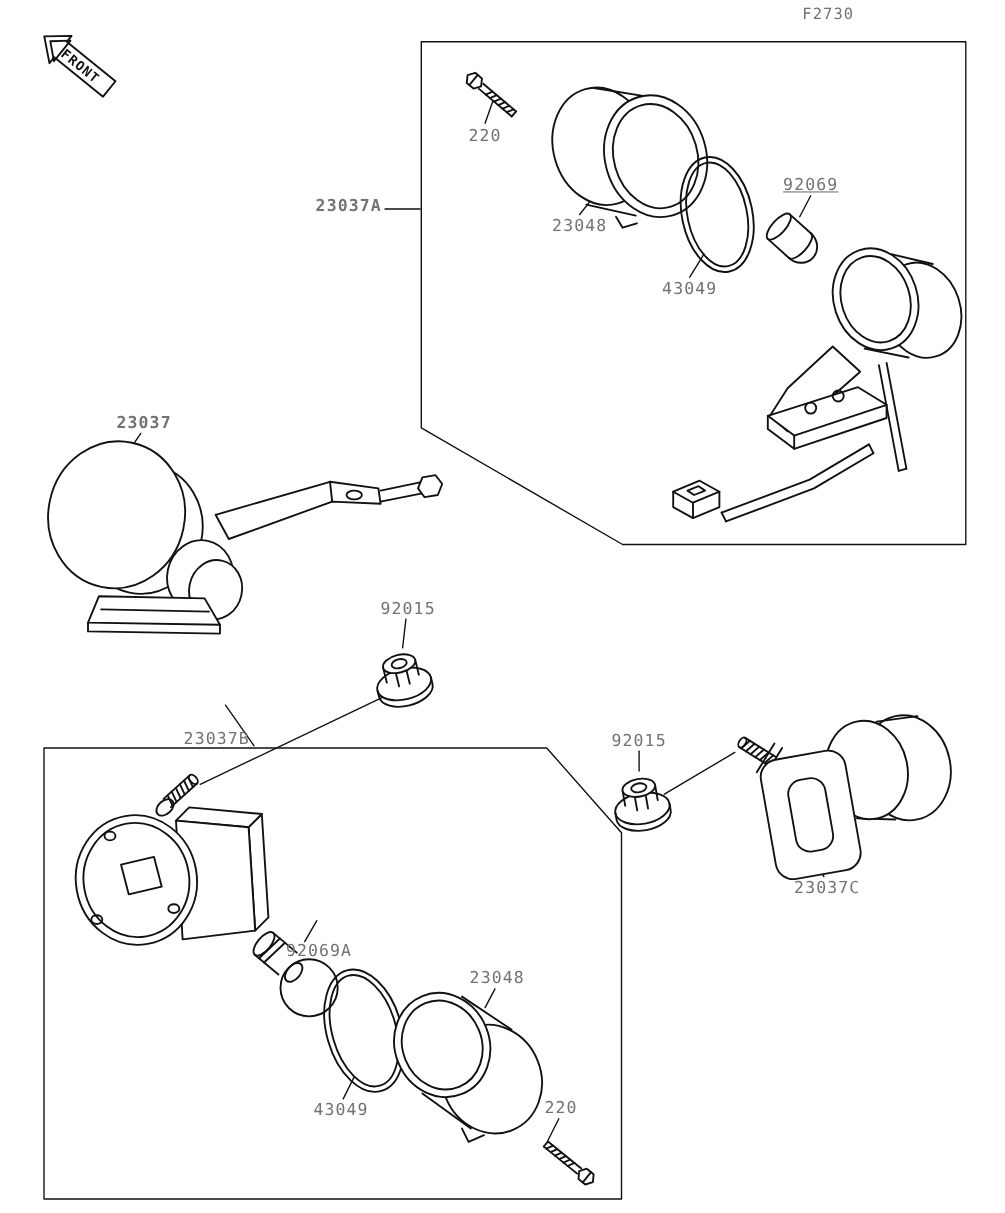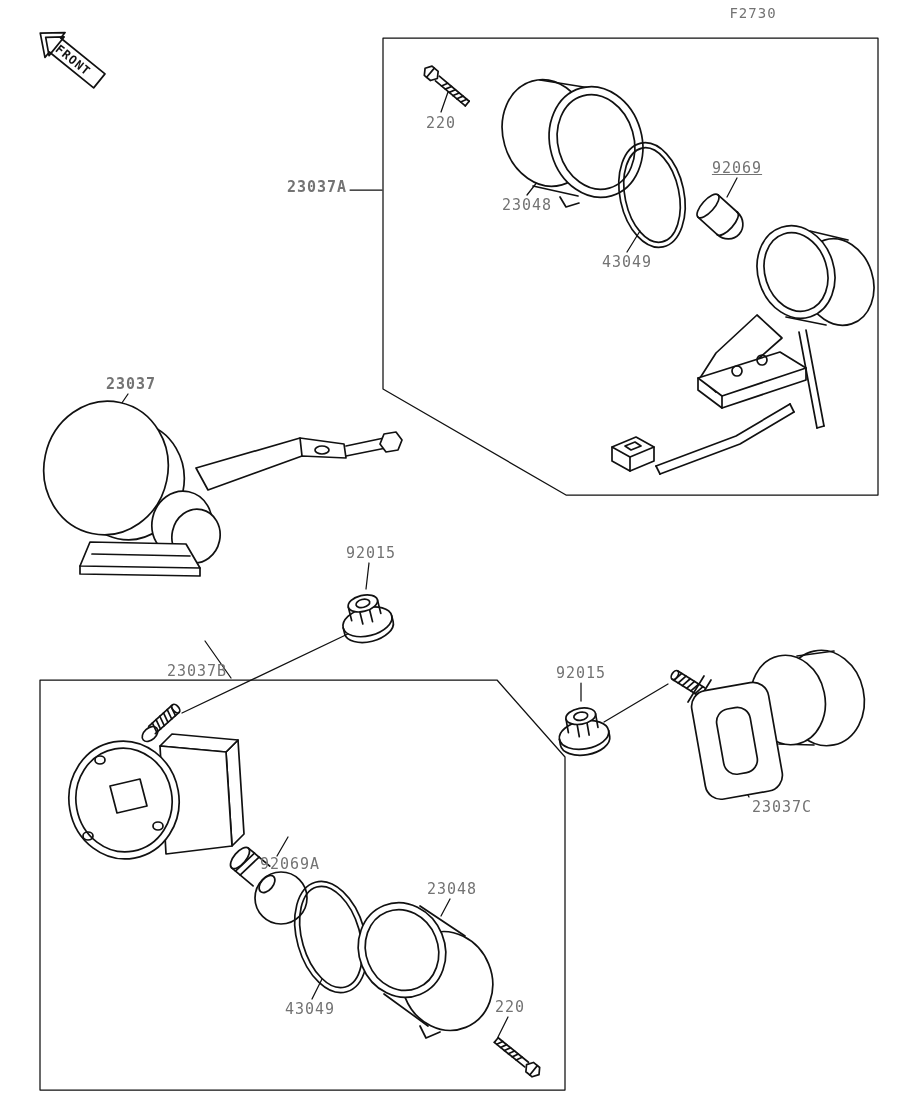--- a/index.html
+++ b/index.html
@@ -220,20 +220,20 @@
     <div class="part-label fig-code" style="left:753px;top:13px;">F2730</div>
     <div class="part-label" style="left:317px;top:187px;font-weight:bold;">23037A</div>
     <div class="part-label" style="left:441px;top:123px;">220</div>
     <div class="part-label" style="left:527px;top:205px;">23048</div>
     <div class="part-label" style="left:627px;top:262px;">43049</div>
     <div class="part-label" style="left:737px;top:168px;text-decoration:underline;">92069</div>
     <div class="part-label" style="left:131px;top:384px;font-weight:bold;">23037</div>
     <div class="part-label" style="left:371px;top:553px;">92015</div>
     <div class="part-label" style="left:197px;top:631px;margin-top:40px;">23037B</div>
     <div class="part-label" style="left:581px;top:673px;">92015</div>
-    <div class="part-label" style="left:782px;top:807px;text-align:center;">23037C</div>
+    <div class="part-label" style="left:752px;top:807px;text-align:center;">23037C</div>
     <div class="part-label" style="left:290px;top:864px;">92069A</div>
     <div class="part-label" style="left:310px;top:1009px;">43049</div>
     <div class="part-label" style="left:452px;top:889px;">23048</div>
     <div class="part-label" style="left:510px;top:1007px;">220</div>
   </div>
 
 </div>
 
 </body></html>

